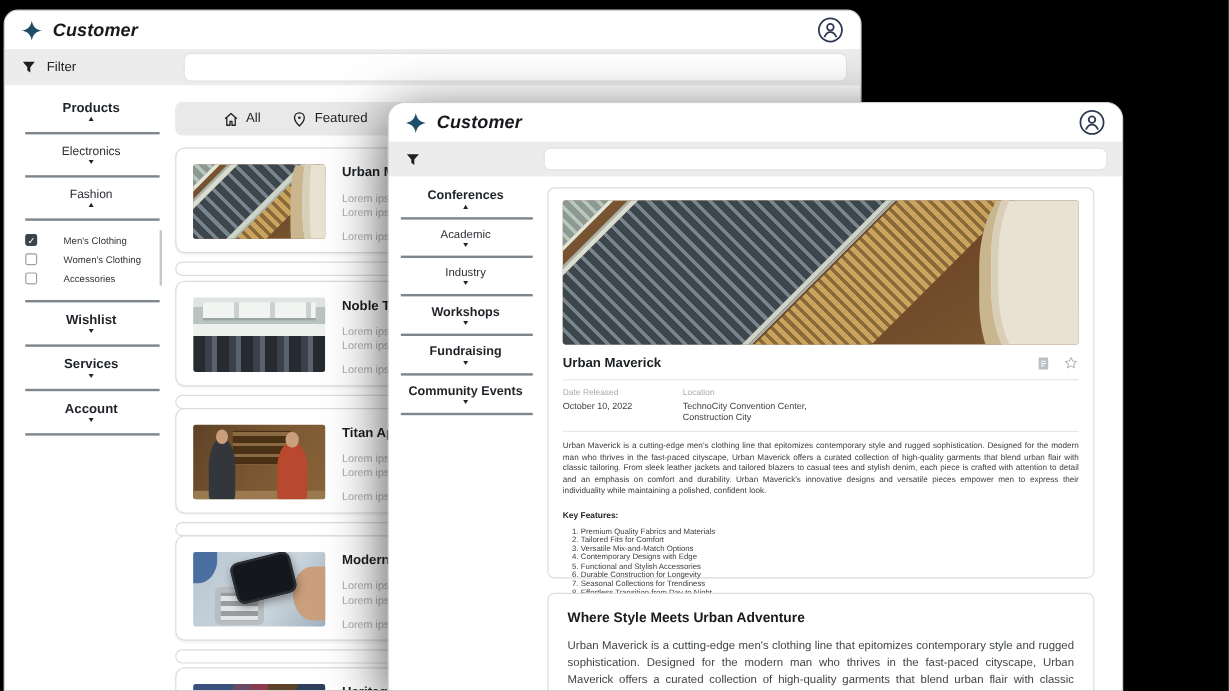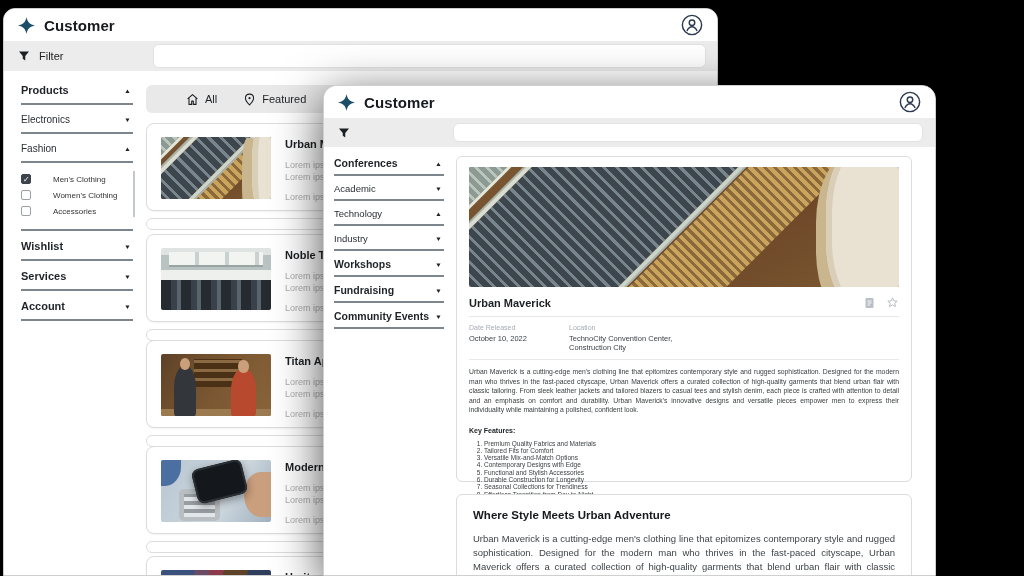--- a/index.html
+++ b/index.html
@@ -5,37 +5,37 @@
   html,body{margin:0;padding:0;}
   body{width:1024px;height:576px;background:#000;overflow:hidden;position:relative;
        font-family:"Liberation Sans",sans-serif;-webkit-font-smoothing:antialiased;}
   .window{position:absolute;background:#fff;border:1px solid #cfcfcf;box-sizing:border-box;
           box-shadow:0 10px 40px rgba(0,0,0,.55);overflow:hidden;}
   #backWin{left:3px;top:8px;width:715px;height:568px;border-radius:12px 12px 0 0;z-index:1;}
   #frontWin{left:323px;top:85px;width:613px;height:491px;border-radius:14px 14px 0 0;z-index:2;
             box-shadow:0 12px 48px rgba(0,0,0,.7);}
   .titlebar{height:32px;display:flex;align-items:center;padding:0 14px;background:#fff;}
   .logo{width:17px;height:17px;margin-right:9px;flex:none;}
-  .app-title{font-size:15px;font-weight:700;color:#17191c;letter-spacing:.1px;flex:1;}
+  .app-title{font-size:15px;font-weight:700;color:#17191c;letter-spacing:.1px;flex:1;font-style:italic;}
   .avatar{width:22px;height:22px;flex:none;cursor:pointer;}
   .filterbar{height:30px;background:#ececec;position:relative;display:flex;align-items:center;padding:0 14px;}
   #frontWin .filterbar{height:29px;}
   .funnel{width:12px;height:12px;flex:none;}
   .filter-label{font-size:11px;color:#222;margin-left:9px;}
   .searchbox{position:absolute;background:#fff;border:1px solid #e2e2e2;border-radius:6px;outline:none;
              font-family:inherit;font-size:10px;padding:0 8px;box-sizing:border-box;}
   #backWin .searchbox{left:149px;top:3px;width:553px;height:24px;}
   #frontWin .searchbox{left:129px;top:5px;width:470px;height:19px;}
 
   
   .sidebar{position:absolute;}
   #backWin .sidebar{left:17px;top:66px;width:112px;}
   #frontWin .sidebar{left:10px;top:64px;width:110px;}
   .sb-item{display:flex;align-items:center;justify-content:space-between;padding:9px 2px 7px 0;
-           border-bottom:2px solid #7d858d;cursor:pointer;}
+           border-bottom:2px solid #7d858d;cursor:pointer;flex-direction:column;}
   #frontWin .sb-item{padding:7px 2px 5px 0;}
   .sb-label{font-size:11px;font-weight:700;color:#1f2328;white-space:nowrap;}
   .sb-item.sub .sb-label{font-size:10px;font-weight:400;color:#2a2e33;}
   #frontWin .sb-label{font-size:10.5px;}
   #frontWin .sb-item.sub .sb-label{font-size:9.5px;}
   .caret{font-size:7px;color:#222;transform:scaleY(.85);}
   .cb-group{position:relative;padding:8px 0 10px;border-bottom:2px solid #7d858d;}
   #frontWin .cb-group{padding:6px 0 8px;}
   .cb-group::after{content:"";position:absolute;right:-2px;top:8px;bottom:12px;width:2px;background:#c3c8cd;}
   .cb-row{display:flex;align-items:center;gap:22px;padding:3px 0;}
@@ -299,24 +299,20 @@
   <div class="sidebar">
     <div class="sb-item">
       <span class="sb-label">Conferences</span>
       <span class="caret">▲</span>
     </div>
     <div class="sb-item sub">
       <span class="sb-label">Academic</span>
       <span class="caret">▼</span>
     </div>
     <div class="sb-item sub">
-      <span class="sb-label">Technology</span>
-      <span class="caret">▲</span>
-    </div>
-    <div class="sb-item sub">
       <span class="sb-label">Industry</span>
       <span class="caret">▼</span>
     </div>
     <div class="sb-item">
       <span class="sb-label">Workshops</span>
       <span class="caret">▼</span>
     </div>
     <div class="sb-item">
       <span class="sb-label">Fundraising</span>
       <span class="caret">▼</span>

